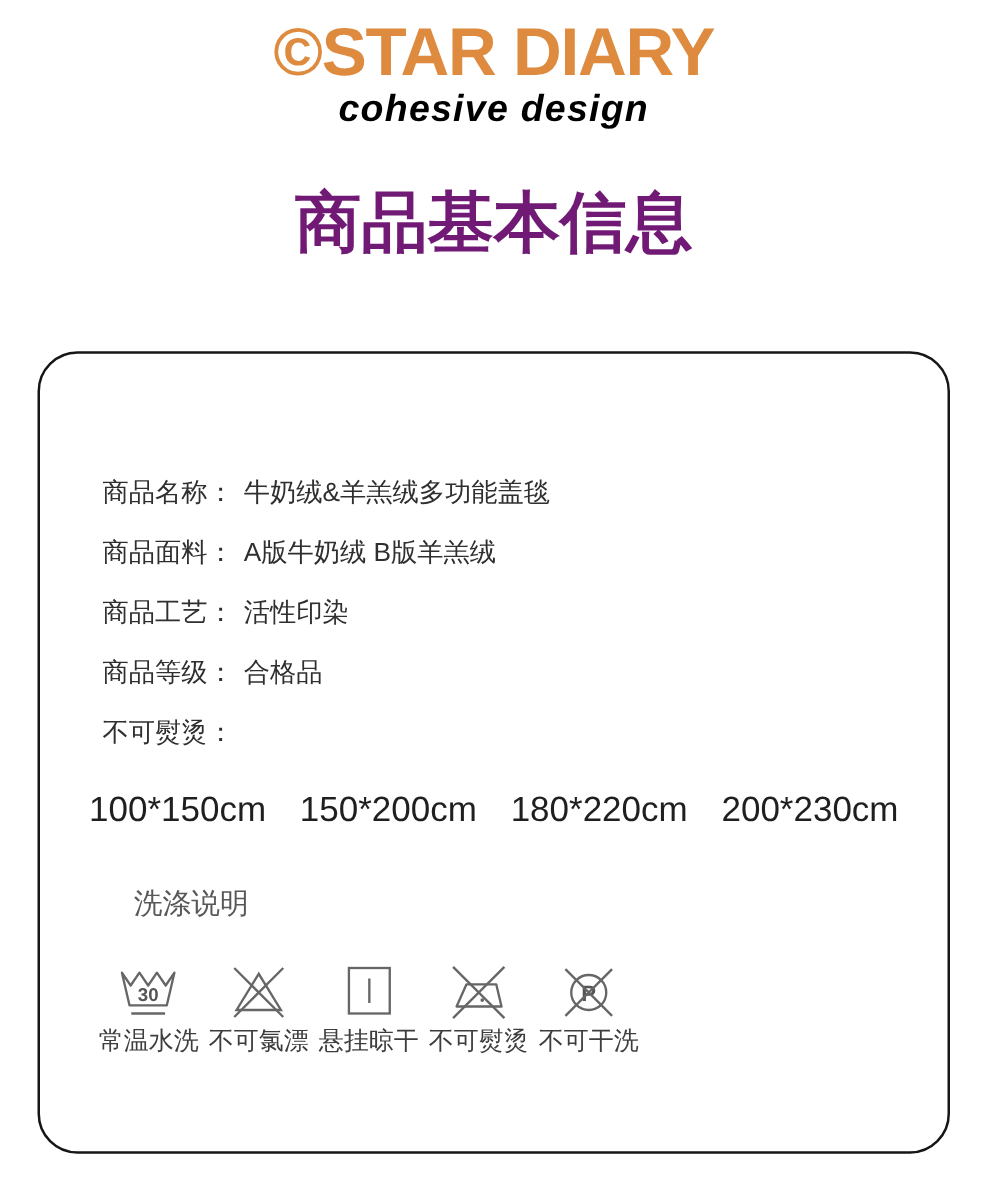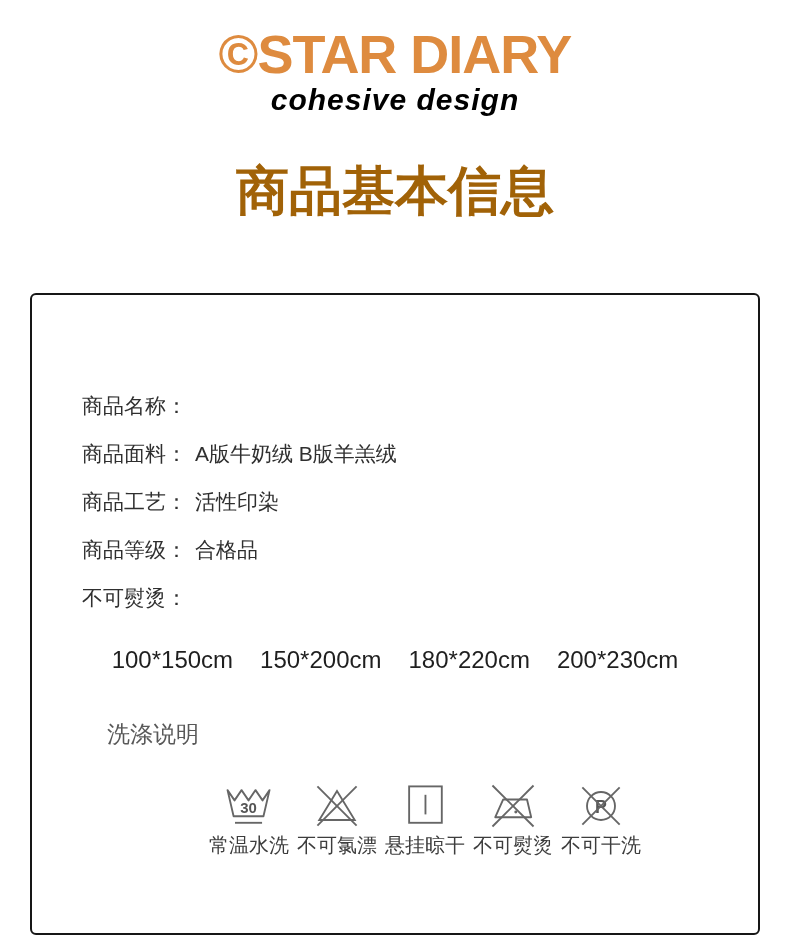--- a/index.html
+++ b/index.html
@@ -12,21 +12,21 @@
     font-family: "Liberation Sans", "DejaVu Sans", sans-serif;
   }
   .page {
     position: relative;
     width: 790px;
     height: 952px;
     background: #ffffff;
   }
   
   .logo {
-    padding-top: 26px;
+    padding-top: 14px;
     text-align: center;
   }
   .logo-text {
     font-size: 54px;
     line-height: 1.05;
     font-weight: 800;
     letter-spacing: -1px;
     color: #de8b3f;
   }
   .logo-tagline {
@@ -38,31 +38,31 @@
     letter-spacing: 1px;
     margin-top: 2px;
   }
   
   .page-title {
     margin: 48px 0 0 0;
     text-align: center;
     font-size: 53px;
     line-height: 56px;
     font-weight: 700;
-    color: #a16207;
+    color: #701a75;
   }
   
   .info-card {
     position: relative;
     box-sizing: border-box;
     width: 730px;
     height: 642px;
     margin: 74px auto 0;
     border: 2px solid #161616;
-    border-radius: 6px;
+    border-radius: 32px;
     background: #ffffff;
   }
   .attr-rows {
     position: absolute;
     left: 50px;
     top: 87px;
   }
   .attr-row {
     display: flex;
     align-items: center;
@@ -73,41 +73,41 @@
   }
   .attr-label { margin-right: 8px; }
   .sizes-row {
     position: absolute;
     top: 347px;
     left: 0;
     right: 0;
     display: flex;
     justify-content: center;
     gap: 27px;
-    font-size: 24px;
+    font-size: 28px;
     line-height: 36px;
     color: #1f1f1f;
     white-space: nowrap;
   }
   .wash-title {
     position: absolute;
     top: 424px;
     left: 75px;
     font-size: 23px;
     font-weight: 400;
     color: #585858;
   }
   .wash-icons {
     position: absolute;
     top: 483px;
     left: 0;
     right: 0;
-    padding-left: 60px;
+    padding-left: 44px;
     display: flex;
-    justify-content: center;
+    justify-content: flex-start;
     gap: 2px;
   }
   .wash-item {
     width: 86px;
     text-align: center;
   }
   .wash-item svg {
     display: block;
     margin: 0 auto;
   }
@@ -144,20 +144,21 @@
     <div class="logo-tagline">cohesive design</div>
   </div>
 
   <h1 class="page-title">商品基本信息</h1>
 
   <div class="info-card">
 
     <div class="attr-rows">
       <div class="attr-row">
         <span class="attr-label">商品名称：</span>
+        <span class="attr-value">牛奶绒&amp;羊羔绒多功能盖毯</span>
       </div>
       <div class="attr-row">
         <span class="attr-label">商品面料：</span>
         <span class="attr-value">A版牛奶绒 B版羊羔绒</span>
       </div>
       <div class="attr-row">
         <span class="attr-label">商品工艺：</span>
         <span class="attr-value">活性印染</span>
       </div>
       <div class="attr-row">

